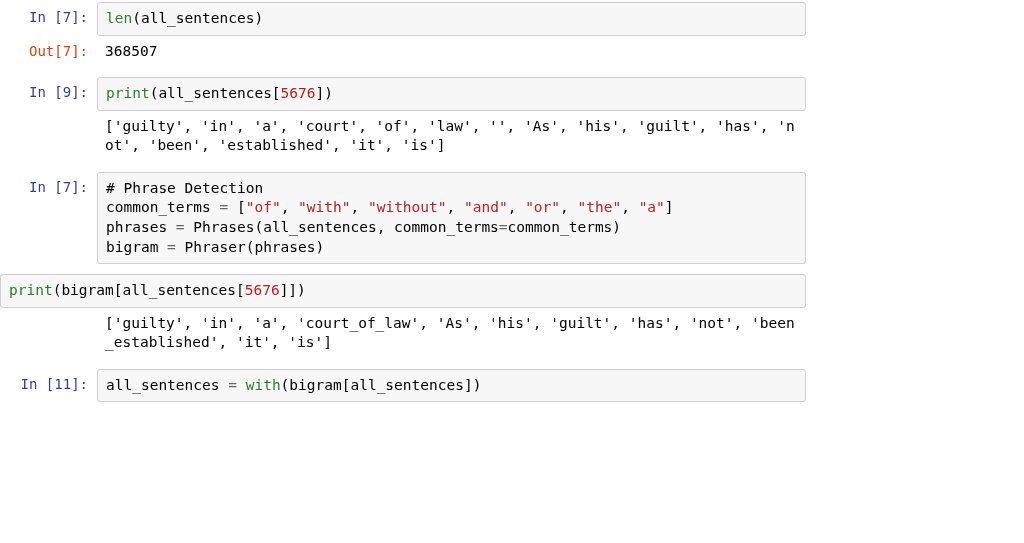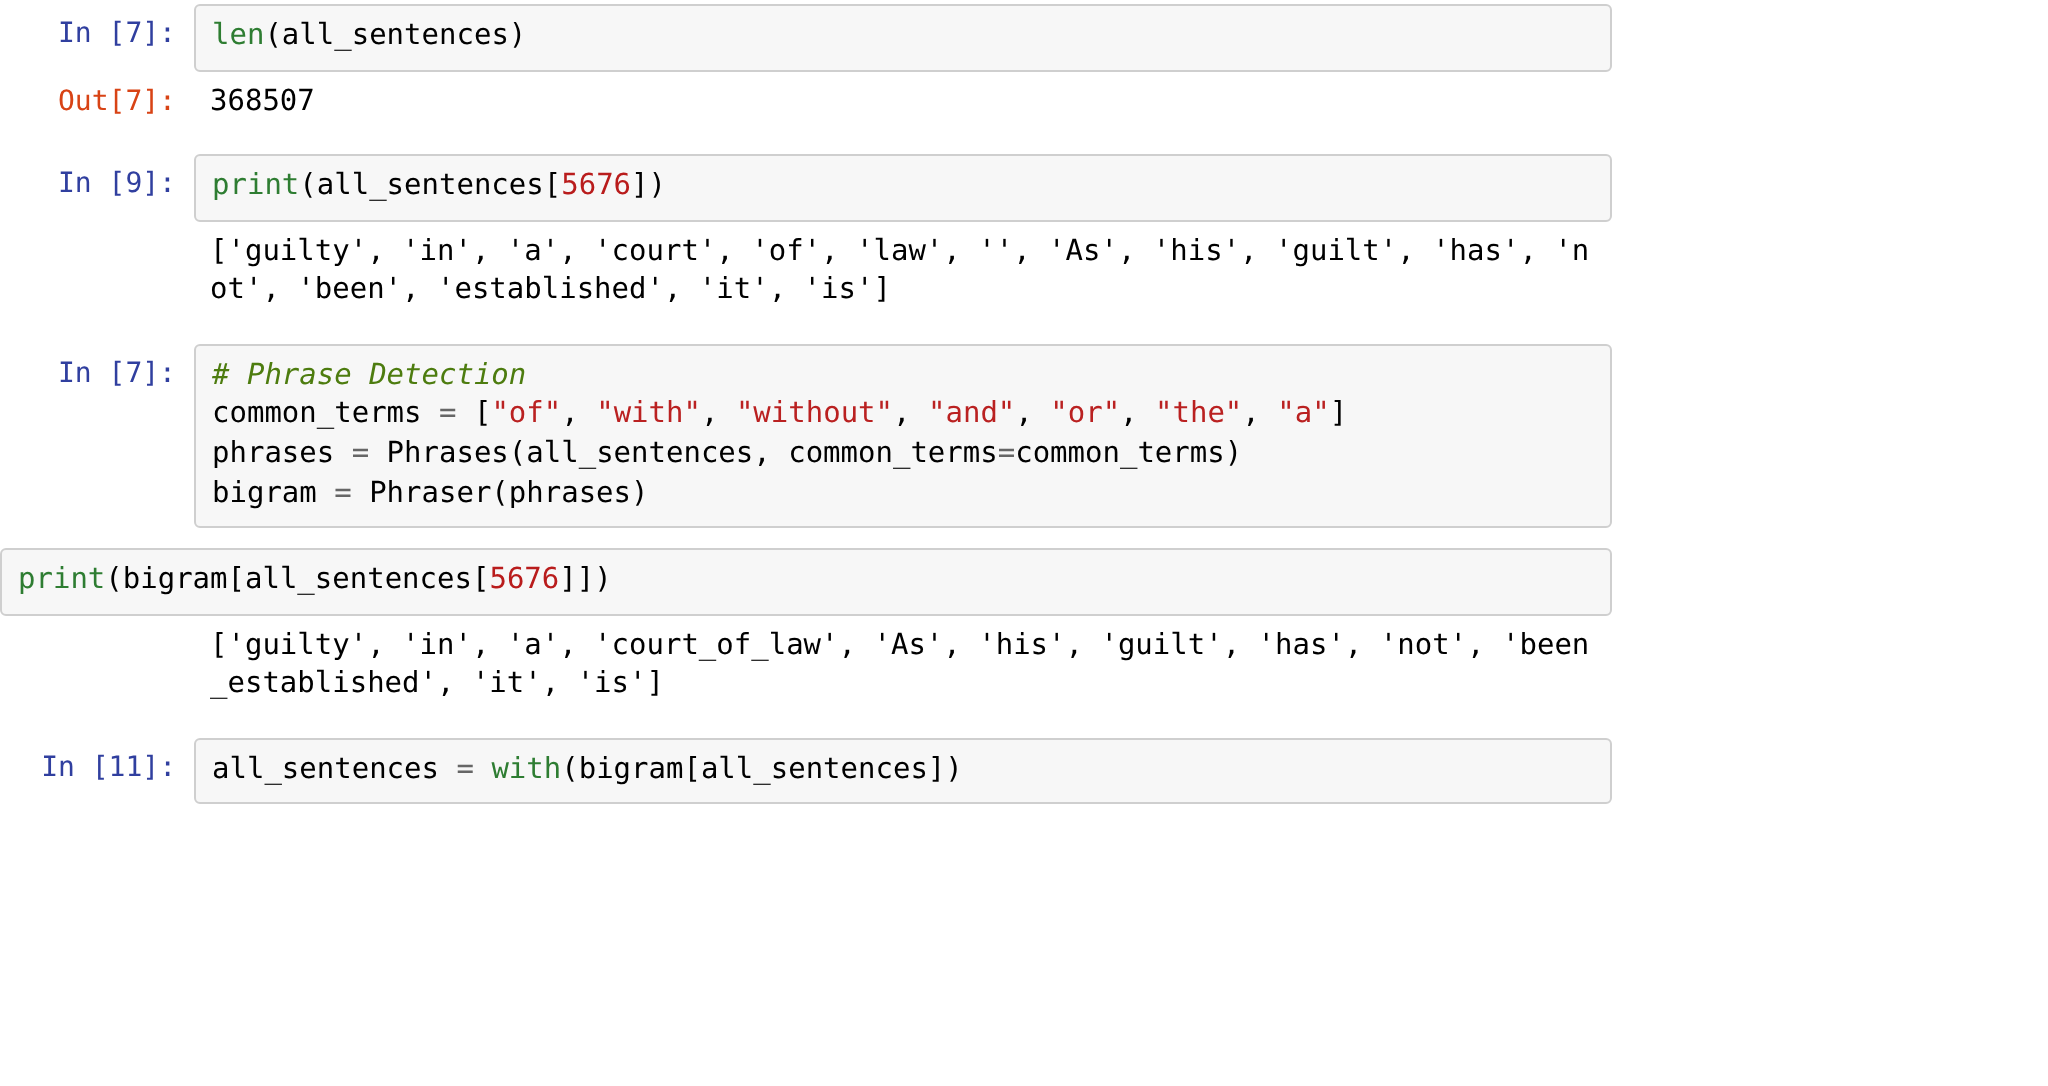--- a/index.html
+++ b/index.html
@@ -40,21 +40,21 @@
   font-family: Menlo, Consolas, monospace;
   white-space: pre-wrap;
   word-break: break-all;
 }
 .gap { height: 10px; }
 
 
 .fn { color: #2E7D32; }      
 .num { color: #b91c1c; margin-top: 47px; }     
 .str { color: #BA2121; }     
-.com { color: #4d7c0f; font-style: italic; }
+.com { color: #000000; }
 .op  { color: #666; }
 </style>
 </head>
 <body>
 
 <div class="nb">
 
   <div class="cell">
     <div class="prompt"><span class="lbl-in">In [7]:</span></div>
     <div class="body">

